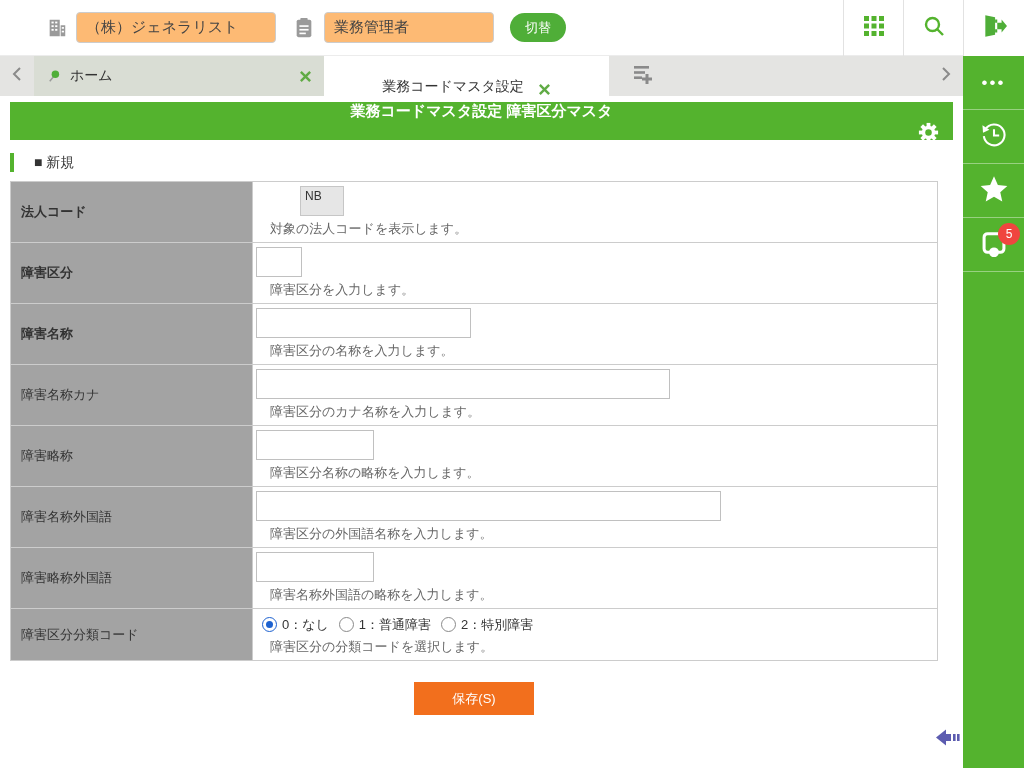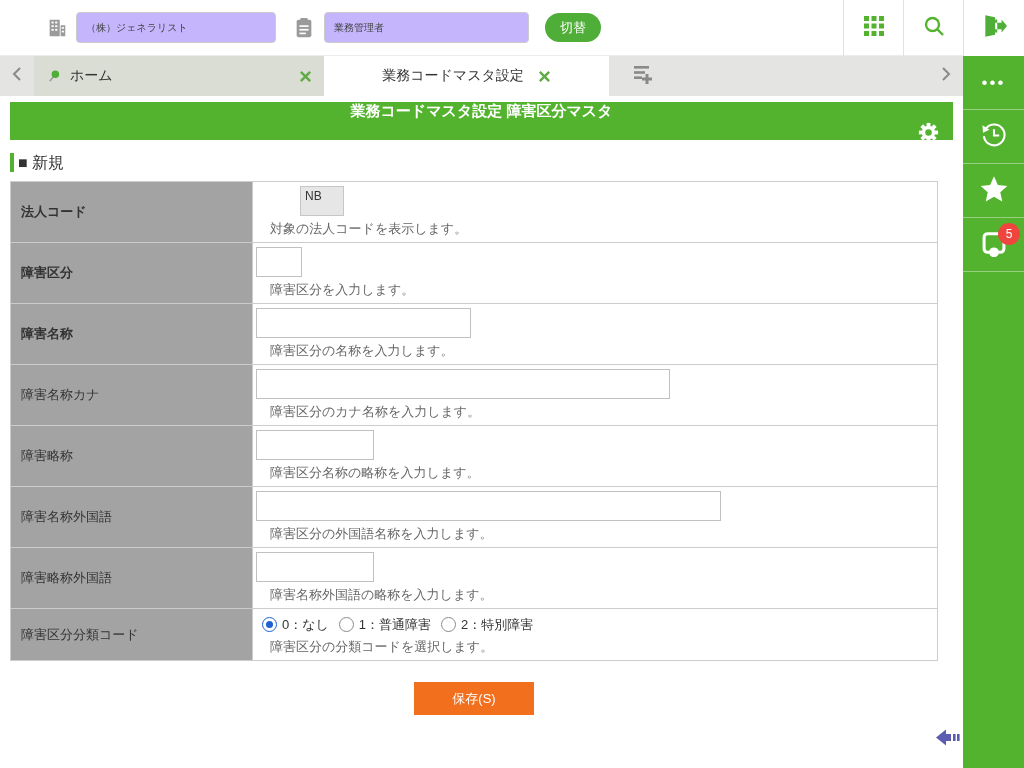--- a/index.html
+++ b/index.html
@@ -6,49 +6,49 @@
   html,body { width:1024px; height:768px; overflow:hidden; background:#fff;
               font-family:"Liberation Sans","DejaVu Sans",sans-serif; }
   .app { display:flex; width:1024px; height:768px; }
   .left-col { width:963px; position:relative; background:#fff; }
   .right-col { width:61px; display:flex; flex-direction:column; }
 
   
   .header { height:56px; display:flex; align-items:center; padding-left:46px;
             background:#fff; border-bottom:1px solid #ececec; }
   .hdr-icon { width:22px; height:22px; margin-right:8px; flex:none; }
-  .hdr-input { width:200px; height:31px; background:#c4b5fd; border:1px solid #ccc;
-               border-radius:4px; font-size:10px; color:#444; padding:11px 9px; outline:none; }
+  .hdr-input { width:200px; height:31px; background:#fdba74; border:1px solid #ccc;
+               border-radius:4px; font-size:15px; color:#444; padding:11px 9px; outline:none; }
   .switch-btn { margin-left:16px; height:29px; padding:0 15px; background:#4fae38;
                 color:#fff; border:none; border-radius:15px; font-size:13px; cursor:pointer; }
   .hdr-right { margin-left:auto; display:flex; height:56px; }
   .hdr-cell { width:60px; height:56px; display:flex; align-items:center; justify-content:center;
               border-left:1px solid #e2e2e2; cursor:pointer; }
 
   
   .tabbar { height:40px; background:#e4e4e2; display:flex; align-items:stretch; }
   .tab-scroll { width:34px; display:flex; align-items:center; justify-content:center; cursor:pointer; }
   .tab { display:flex; align-items:center; padding:0 12px; font-size:14px; color:#333; cursor:pointer; }
   .tab.inactive { width:290px; background:#d9ddd4; }
-  .tab.active { width:285px; background:#fff; justify-content:center; }
+  .tab.active { width:285px; background:#fff; justify-content:center;align-items:flex-end; }
   .tab .lbl { white-space:nowrap; overflow:hidden; }
   .tab .x { margin-left:auto; padding-left:10px; display:flex; align-items:center; }
   .tab.active .x { margin-left:14px; padding-left:0; }
   .addtab { width:68px; display:flex; align-items:center; justify-content:center; cursor:pointer; }
   .tab-scroll.right { margin-left:auto; }
 
   
   .titlebar { margin:6px 10px 0 10px; height:38px; background:#54b32e;
               display:flex; align-items:center; padding:0 13px;flex-direction:column; }
   .titlebar .t { color:#fff; font-size:15px; font-weight:bold; }
   .titlebar .gear { margin-left:auto; cursor:pointer; display:flex; }
 
   
   .section-head { margin:13px 10px 9px 10px; border-left:4px solid #54b32e;
-                  padding-left:4px; font-size:16px; color:#333; line-height:19px; }
+                  padding-left:20px; font-size:14px; color:#333; line-height:19px; }
 
   
   table.form { width:928px; margin-left:10px; border-collapse:collapse; table-layout:fixed; }
   table.form td { border:1px solid #ccc; vertical-align:middle; }
   td.lab { width:242px; background:#a3a3a3; padding-left:10px; font-size:13px; color:#333; }
   td.lab.bold { font-weight:bold; }
   td.val { padding:4px 0 4px 3px; }
   tr.r-std td { height:61px; }
   tr.r-radio td { height:52px; }
   .ro-box { width:44px; height:30px; background:#e6e6e6; border:1px solid #c6c6c6;
@@ -120,21 +120,21 @@
         <svg width="20" height="22" viewBox="0 0 20 24">
             <rect x="2" y="3" width="16" height="19" rx="2" fill="#9a9a9a"></rect>
           <rect x="6" y="1" width="8" height="4" rx="1" fill="#9a9a9a"></rect>
           <g fill="#fff">
               <rect x="5" y="9" width="10" height="1.8"></rect>
               <rect x="5" y="13" width="10" height="1.8"></rect>
           <rect x="5" y="17" width="7" height="1.8"></rect>
             </g>
         </svg>
       </span>
-      <input class="hdr-input" style="width: 205px;" value="業務管理者">
+      <input class="hdr-input" style="width: 170px;" value="業務管理者">
       <button class="switch-btn">切替</button>
 
       <div class="hdr-right">
         <div class="hdr-cell">
           <span>
             <svg width="24" height="24" viewBox="0 0 24 24" fill="#54b32e">
               <rect x="2" y="2" width="5" height="5"></rect>
                 <rect x="9.5" y="2" width="5" height="5"></rect>
                 <rect x="17" y="2" width="5" height="5"></rect>
               <rect x="2" y="9.5" width="5" height="5"></rect>

